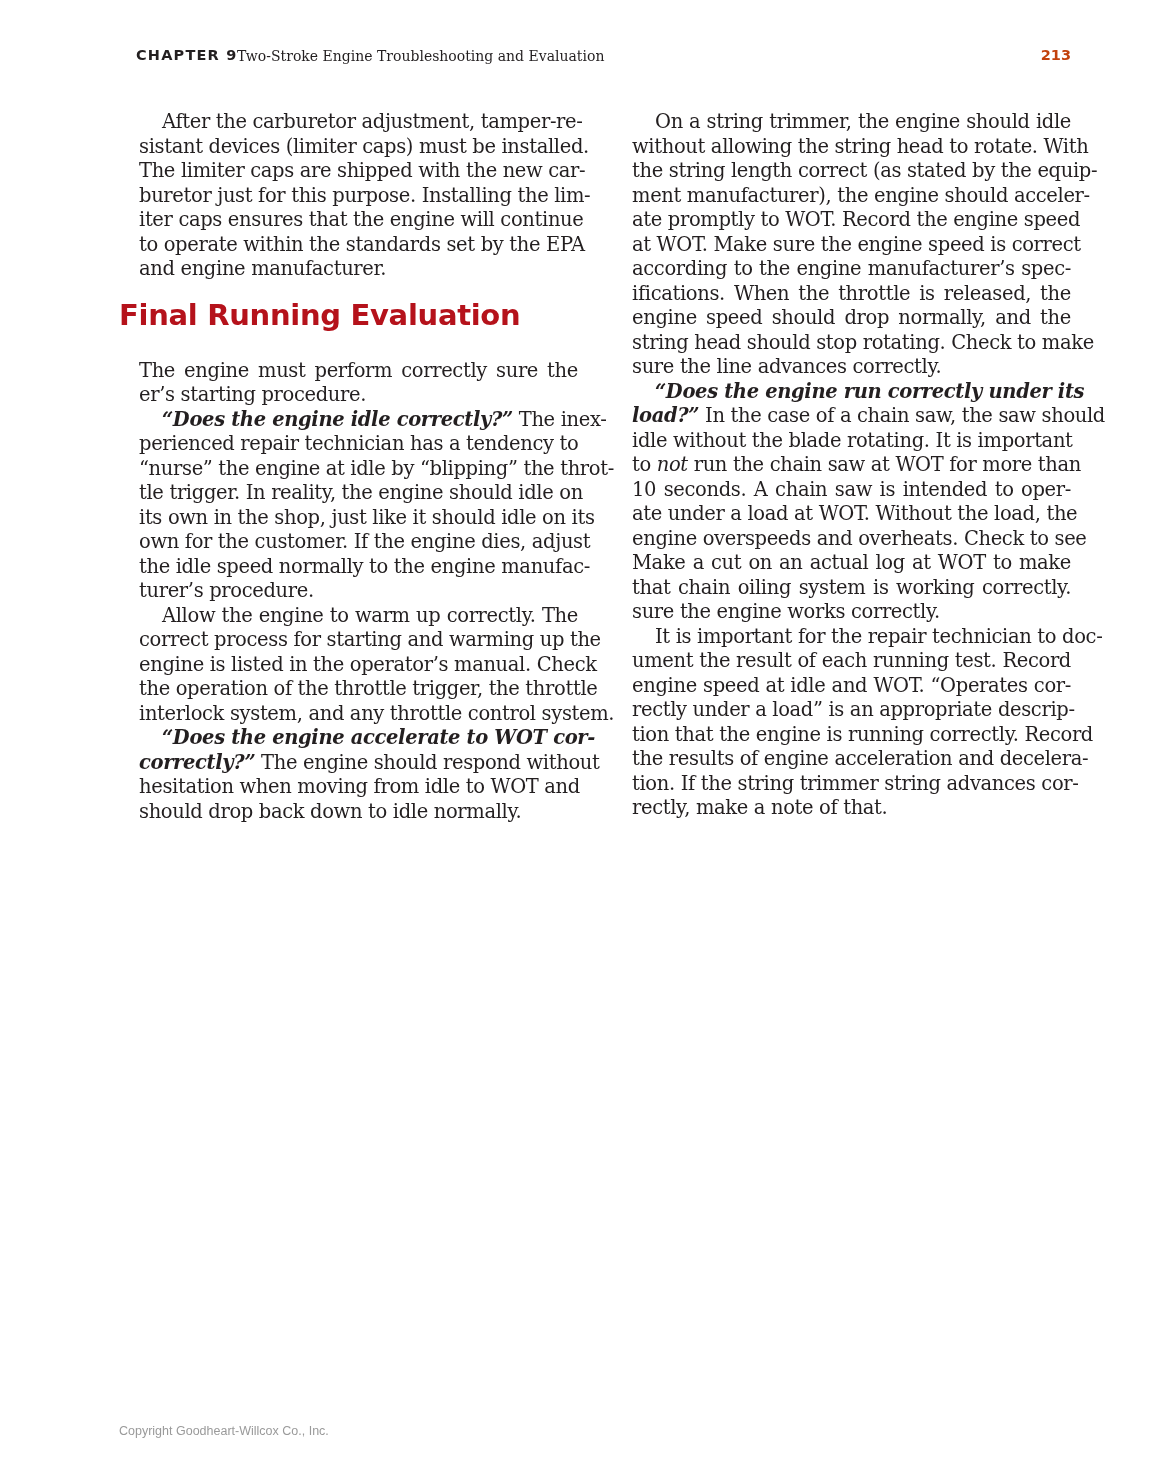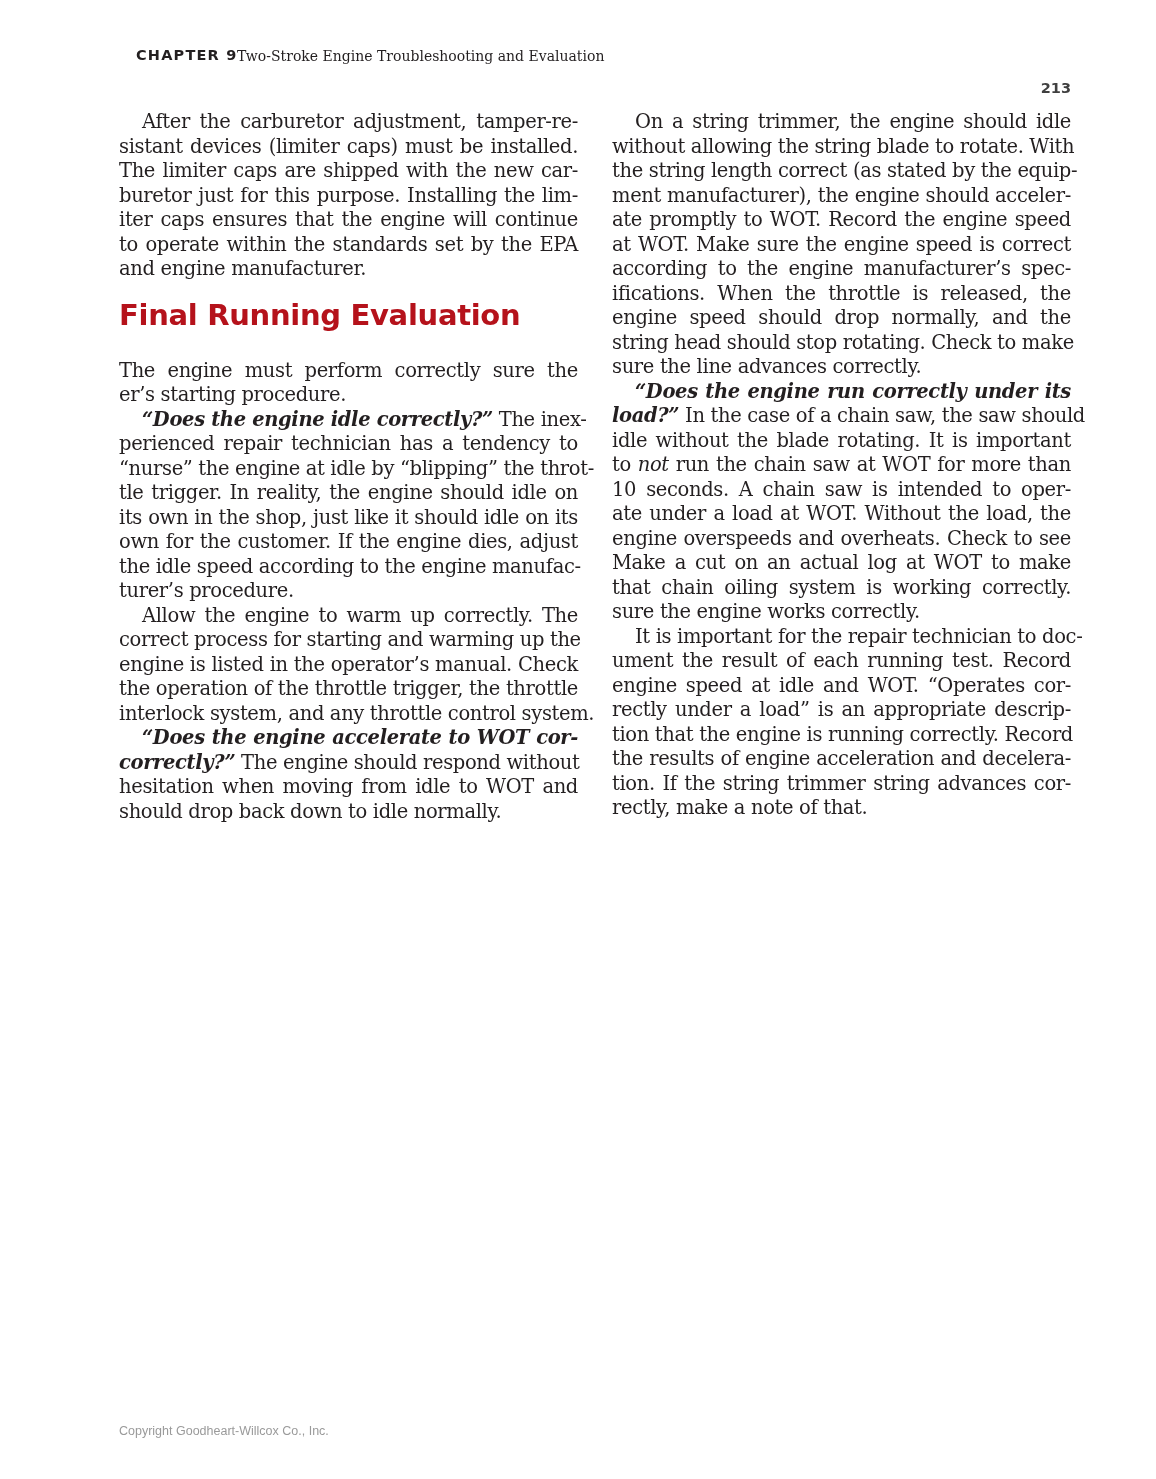--- a/index.html
+++ b/index.html
@@ -1,25 +1,25 @@
 <!DOCTYPE html>
 <html><head>
 <meta charset="utf-8">
 <style>
   html, body { margin: 0; padding: 0; background: #ffffff; }
   body { width: 1156px; height: 1479px; position: relative; overflow: hidden; font-family: "DejaVu Serif", serif; color: #231f20; }
   .running-head { position: absolute; top: 47px; left: 119px; width: 952px; height: 20px; }
   .chapter-label { position: absolute; left: 0; top: 0; font-family: "DejaVu Sans", sans-serif; font-weight: bold; font-size: 14.5px; letter-spacing: 1.2px; color: #231f20; margin-left: 17px; }
   .chapter-title { position: absolute; left: 118px; top: 1px; font-family: "DejaVu Serif", serif; font-size: 14px; color: #231f20; text-align: center; }
-  .page-number { position: absolute; right: 0; top: 0; font-family: "DejaVu Sans", sans-serif; font-weight: bold; font-size: 14.5px; color: #404040; margin-top: 33px; }
+  .page-number { position: absolute; right: 0; top: 0; font-family: "DejaVu Sans", sans-serif; font-weight: bold; font-size: 14.5px; color: #c2410c; }
 
   .col { position: absolute; top: 110px; width: 459px; }
   .col-left { left: 119px; }
   .col-right { left: 612px; }
-  .line { display: block; height: 24.5px; line-height: 24.5px; font-size: 19.5px; text-align: justify; text-align-last: justify; white-space: nowrap; overflow: visible; letter-spacing: -0.35px; }
+  .line { display: block; height: 24.5px; line-height: 24.5px; font-size: 19.5px; text-align: justify; text-align-last: justify; white-space: nowrap; overflow: visible; letter-spacing: -0.35px; margin-left: 20px; }
   .line.last { text-align-last: left; }
   .line.indent { padding-left: 23px; }
   .bi { font-weight: bold; font-style: italic; }
   .it { font-style: italic; }
   .heading { display: block; font-family: "DejaVu Sans", sans-serif; font-weight: bold; font-size: 29px; color: #b5121b; height: 40px; line-height: 40px; margin-top: 13px; letter-spacing: -0.3px; }
   .copyright { position: absolute; left: 119px; top: 1424px; font-family: "Liberation Sans", sans-serif; font-size: 12.5px; color: #9a9a9a; }
 </style>
 </head>
 <body>
 
@@ -47,21 +47,21 @@
     <span class="line last">er’s starting procedure.</span>
   </div>
 
   <div>
     <span class="line indent"><span class="bi">“Does the engine idle correctly?”</span><span> The inex-</span></span>
     <span class="line">perienced repair technician has a tendency to</span>
     <span class="line">“nurse” the engine at idle by “blipping” the throt-</span>
     <span class="line">tle trigger. In reality, the engine should idle on</span>
     <span class="line">its own in the shop, just like it should idle on its</span>
     <span class="line">own for the customer. If the engine dies, adjust</span>
-    <span class="line">the idle speed according to the engine manufac-</span>
+    <span class="line">the idle speed normally to the engine manufac-</span>
     <span class="line last">turer’s procedure.</span>
   </div>
 
   <div>
     <span class="line indent">Allow the engine to warm up correctly. The</span>
     <span class="line">correct process for starting and warming up the</span>
     <span class="line">engine is listed in the operator’s manual. Check</span>
     <span class="line">the operation of the throttle trigger, the throttle</span>
     <span class="line last">interlock system, and any throttle control system.</span>
   </div>
@@ -70,21 +70,21 @@
     <span class="line indent bi">“Does the engine accelerate to WOT cor-</span>
     <span class="line"><span class="bi">correctly?”</span><span> The engine should respond without</span></span>
     <span class="line">hesitation when moving from idle to WOT and</span>
     <span class="line last">should drop back down to idle normally.</span>
   </div>
 </div>
 
 <div class="col col-right">
   <div>
     <span class="line indent">On a string trimmer, the engine should idle</span>
-    <span class="line">without allowing the string blade to rotate. With</span>
+    <span class="line">without allowing the string head to rotate. With</span>
     <span class="line">the string length correct (as stated by the equip-</span>
     <span class="line">ment manufacturer), the engine should acceler-</span>
     <span class="line">ate promptly to WOT. Record the engine speed</span>
     <span class="line">at WOT. Make sure the engine speed is correct</span>
     <span class="line">according to the engine manufacturer’s spec-</span>
     <span class="line">ifications. When the throttle is released, the</span>
     <span class="line">engine speed should drop normally, and the</span>
     <span class="line">string head should stop rotating. Check to make</span>
     <span class="line last">sure the line advances correctly.</span>
   </div>

